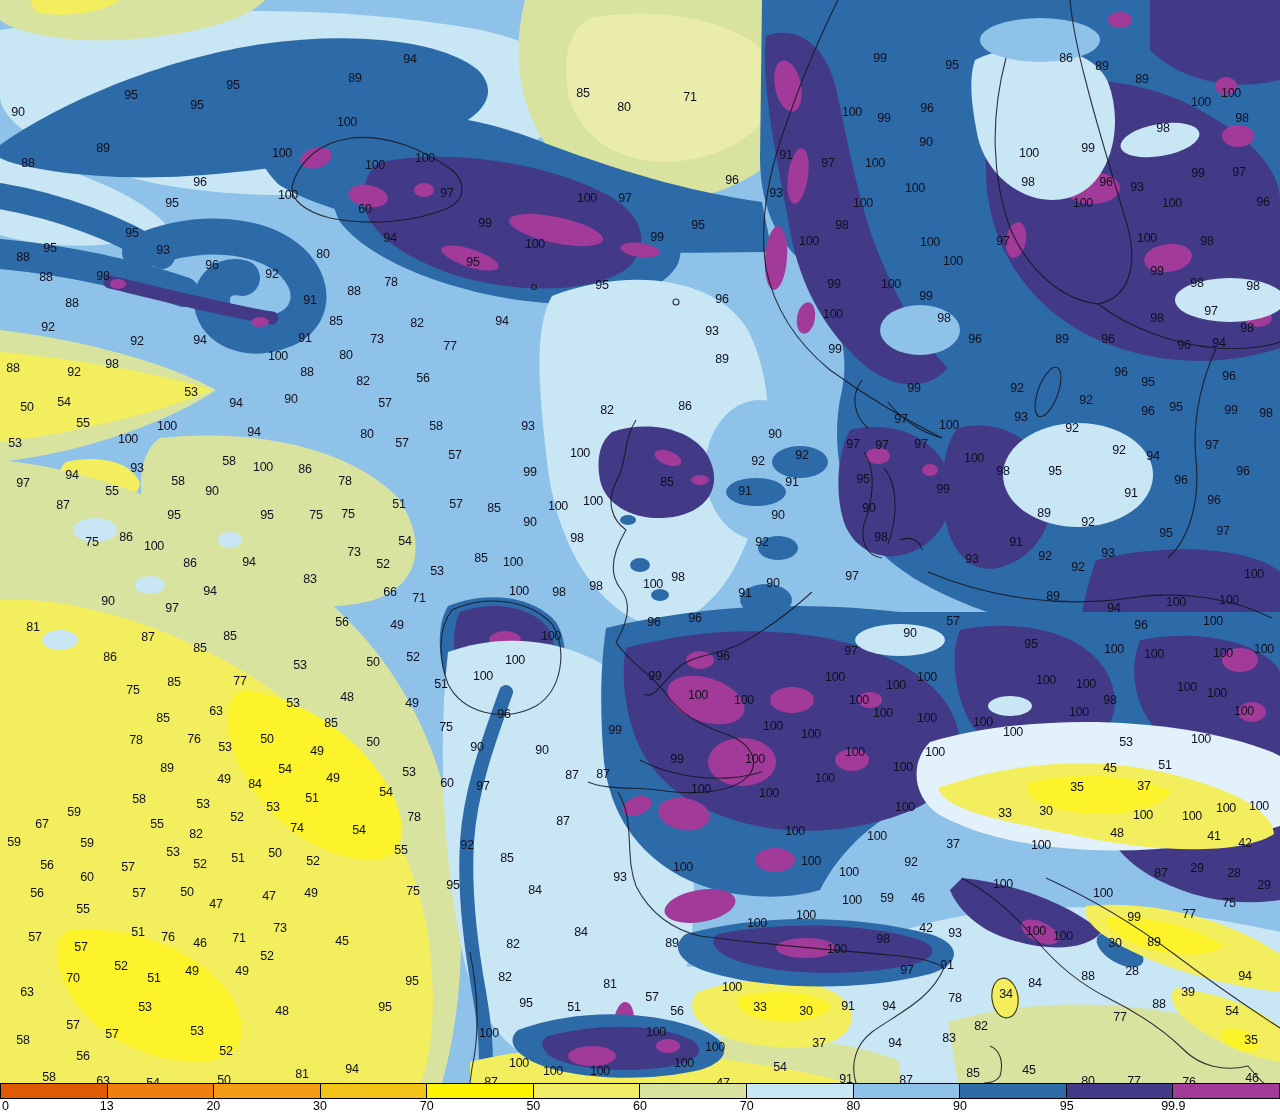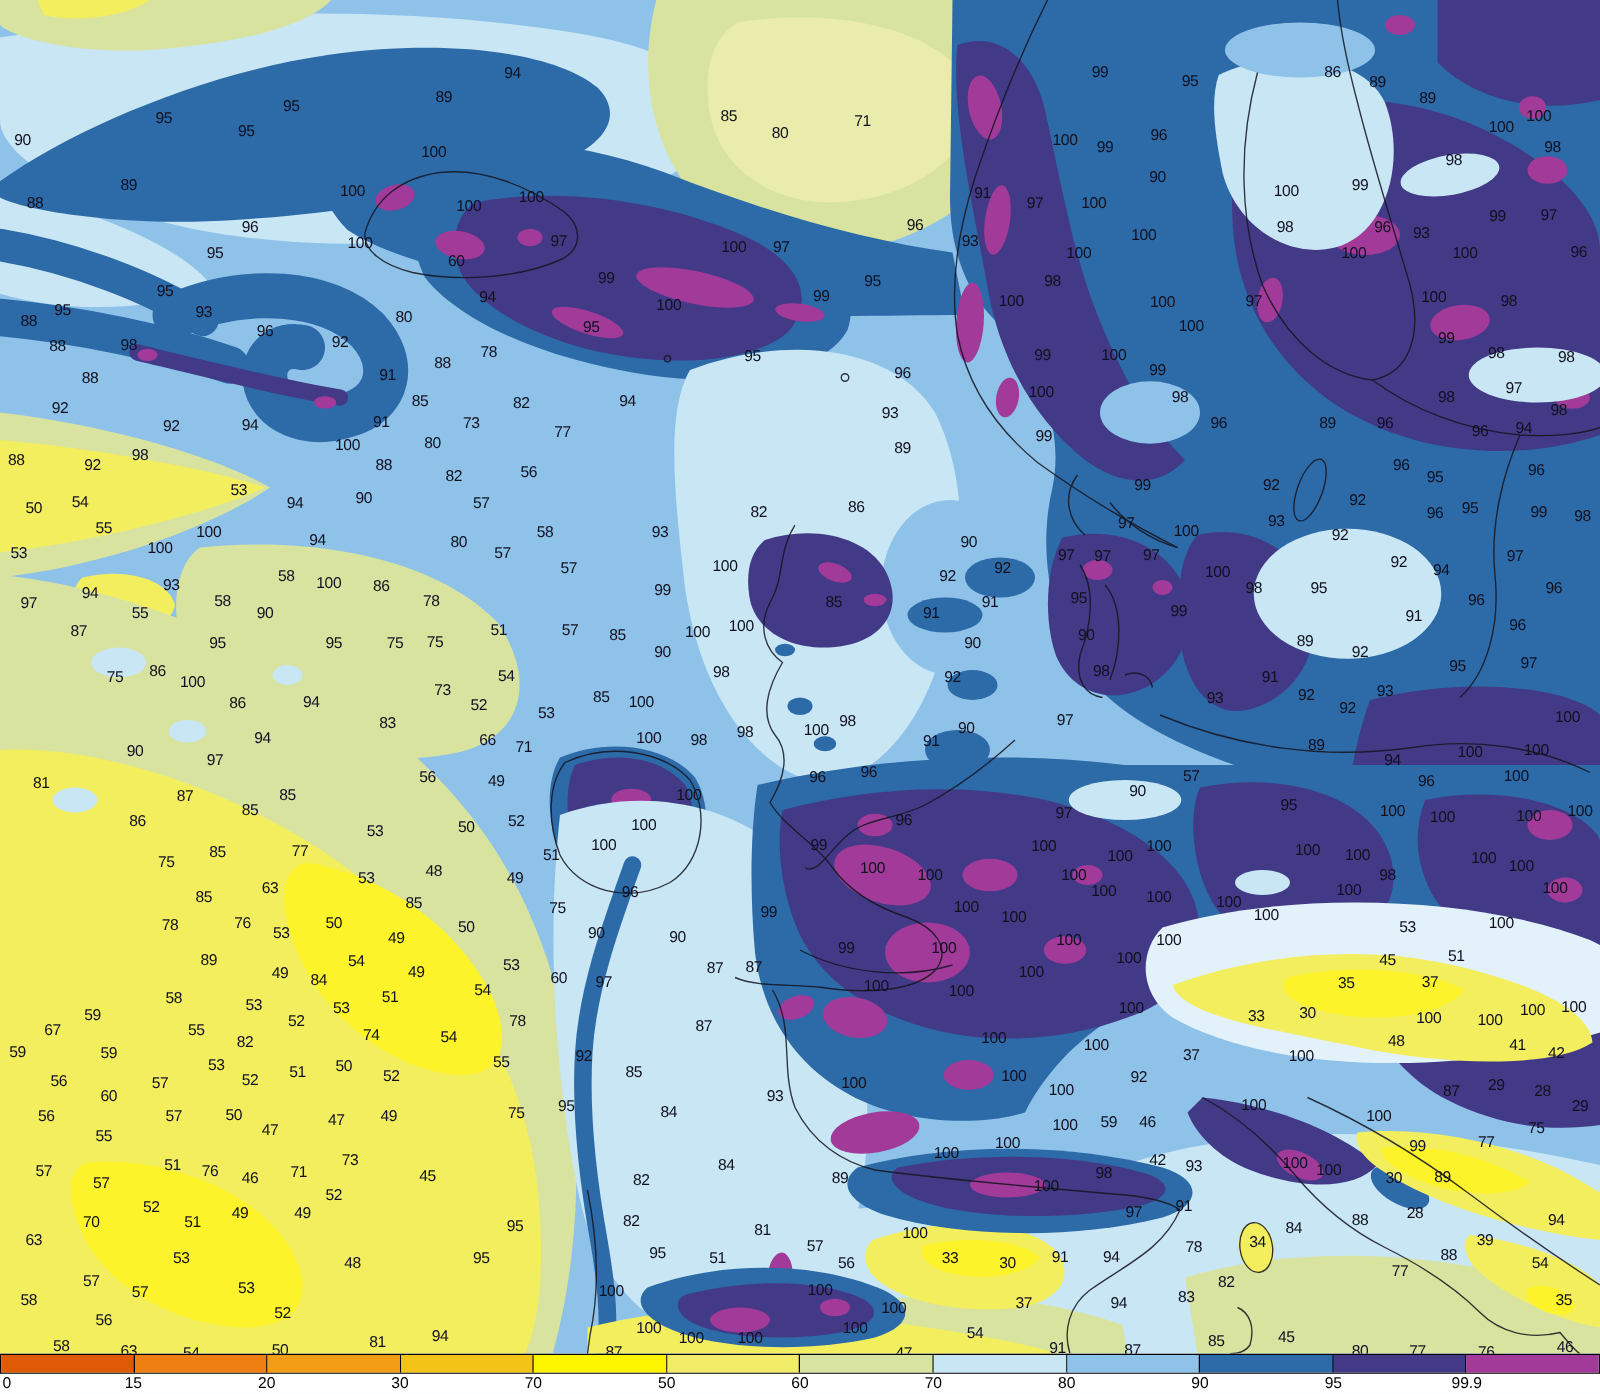--- a/index.html
+++ b/index.html
@@ -715,21 +715,21 @@
         <div class="cbseg" style="background: rgb(241, 236, 104);"></div>
         <div class="cbseg" style="background: rgb(216, 227, 160);"></div>
         <div class="cbseg" style="background: rgb(200, 230, 244);"></div>
         <div class="cbseg" style="background: rgb(143, 194, 233);"></div>
         <div class="cbseg" style="background: rgb(45, 106, 168);"></div>
         <div class="cbseg" style="background: rgb(66, 58, 135);"></div>
         <div class="cbseg" style="background: rgb(162, 58, 153);"></div>
       </div>
     <div class="cbticks">
         <span class="cbtick" style="left: 2px;">0</span>
-        <span class="cbtick c" style="left: 106.667px;">15</span>
+        <span class="cbtick c" style="left: 106.667px;">13</span>
         <span class="cbtick c" style="left: 213.333px;">20</span>
         <span class="cbtick c" style="left: 320px;">30</span>
         <span class="cbtick c" style="left: 426.667px;">70</span>
         <span class="cbtick c" style="left: 533.333px;">50</span>
         <span class="cbtick c" style="left: 640px;">60</span>
         <span class="cbtick c" style="left: 746.667px;">70</span>
         <span class="cbtick c" style="left: 853.333px;">80</span>
         <span class="cbtick c" style="left: 960px;">90</span>
         <span class="cbtick c" style="left: 1066.67px;">95</span>
         <span class="cbtick c" style="left: 1173.33px;">99.9</span>

